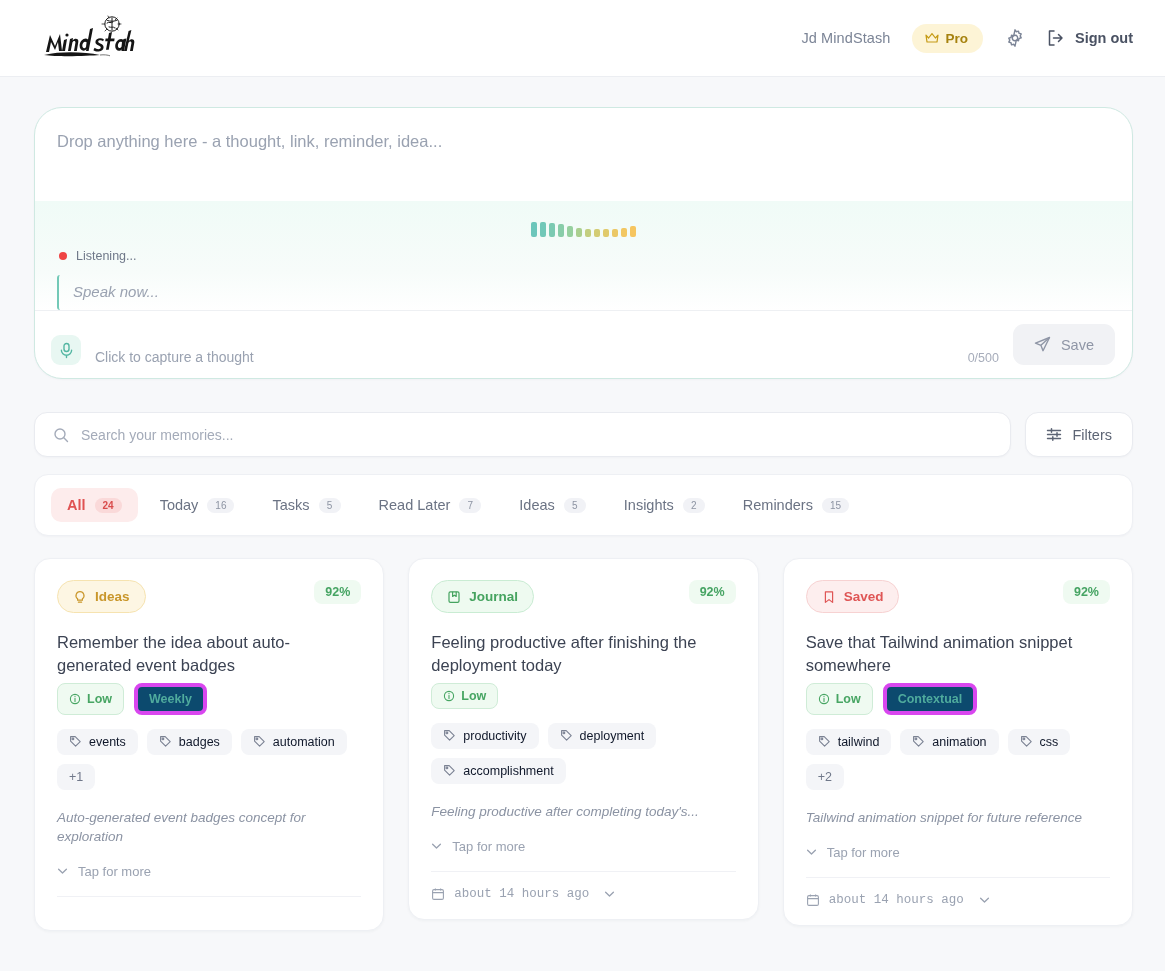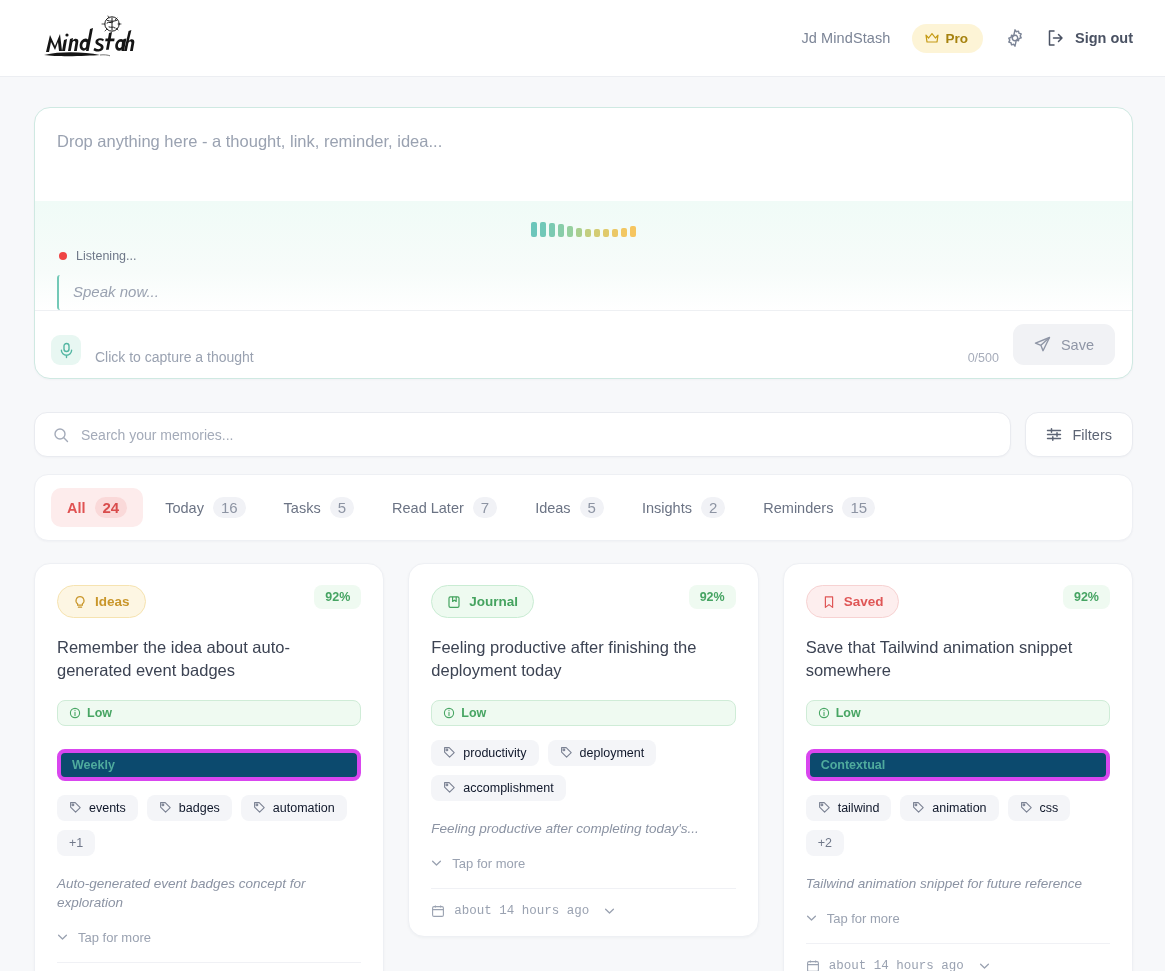--- a/index.html
+++ b/index.html
@@ -44,21 +44,21 @@
     cursor: pointer;
   }
 
   
   .page { padding: 30px 32px 0 34px; }
 
   
   .composer {
     background: #ffffff;
     border: 1px solid #cfe9e2;
-    border-radius: 16px;
+    border-radius: 28px;
     box-shadow: 0 1px 2px rgba(30,40,60,.03);
     overflow: hidden;
   }
   .composer-input {
     min-height: 93px;
     padding: 24px 26px 0 22px;
     font-size: 16.5px; color: #9aa2b1;
   }
   .voice-panel {
     background: linear-gradient(180deg, #f0fbf7 0%, #f7fcfa 65%, #ffffff 100%);
@@ -160,21 +160,21 @@
     overflow: hidden;
   }
   .tab {
     display: inline-flex; align-items: center; gap: 9px;
     padding: 9px 16px; border-radius: 10px;
     font-size: 14.5px; color: #6b7384; cursor: pointer;
     white-space: nowrap; background: transparent; border: none;
     font-family: inherit;
   }
   .tab .cnt {
-    font-size: 15px; color: #8d94a3;
+    font-size: 10px; color: #8d94a3;
     background: #f1f2f6; border-radius: 999px;
     padding: 2px 8px; min-width: 22px; text-align: center;
   }
   .tab.active { background: #fdecec; color: #e05252; font-weight: bold; }
   .tab.active .cnt { background: #fad9d9; color: #d94c4c; }
 
   
   .cards {
     margin-top: 22px;
     display: grid;
@@ -200,21 +200,21 @@
   .score {
     margin-left: auto;
     background: #effaf1; color: #46a463;
     font-size: 12.5px; font-weight: bold;
     border-radius: 8px; padding: 5px 11px;
   }
   .card-title {
     margin-top: 18px;
     font-size: 16.5px; line-height: 1.42; color: #3c4353;
   }
-  .pill-row { display: flex; flex-wrap: wrap; gap: 23px; margin-top: 17px; flex-direction: column; }
+  .pill-row { display: flex; flex-wrap: wrap; gap: 10px; margin-top: 5px; }
   .pill {
     display: inline-flex; align-items: center; gap: 6px;
     font-size: 12.5px; font-weight: bold;
     border-radius: 8px; padding: 5px 11px;
   }
   .pill-low  { background: #effaf1; color: #47a563; border: 1px solid #cfecd7; }
   .pill-meta { background: #0c4a6e; color: #4fab9d; border: 4px solid #d946ef; }
   .tag-row { display: flex; flex-wrap: wrap; gap: 9px; margin-top: 14px; }
   .tag {
     display: inline-flex; align-items: flex-start; gap: 7px;

